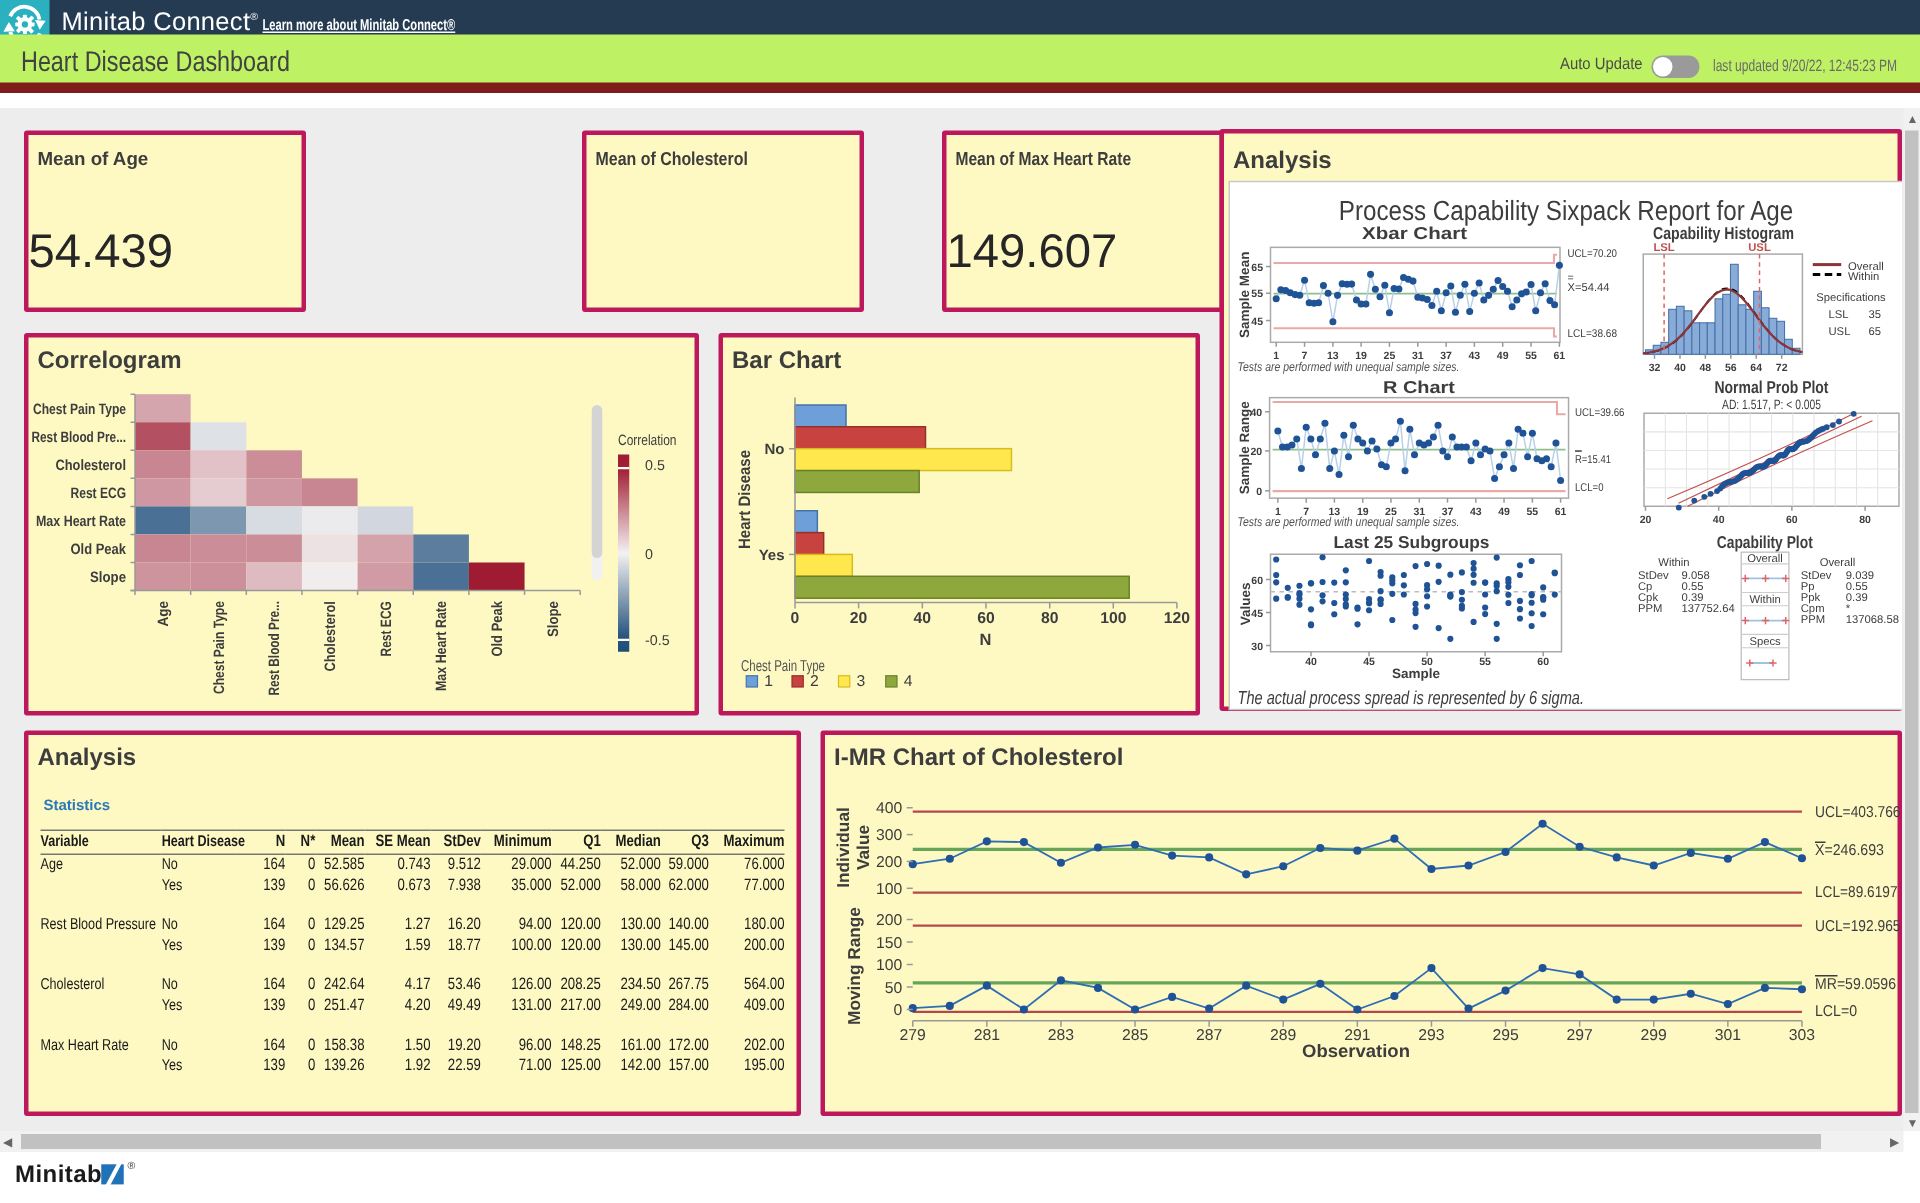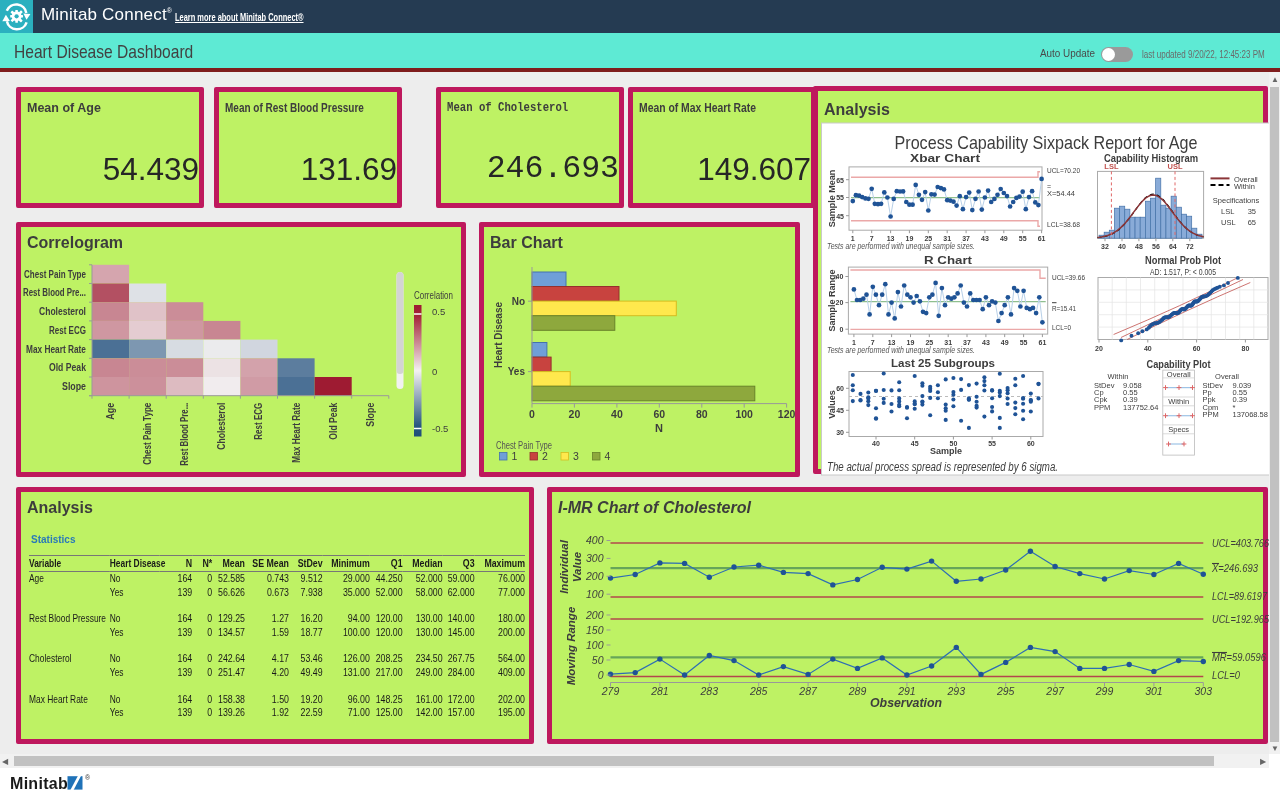--- a/index.html
+++ b/index.html
@@ -2,31 +2,31 @@
 <html><head><meta charset="utf-8">
 <style>
 * { margin:0; padding:0; box-sizing:border-box; }
 html,body { width:1280px; height:802px; overflow:hidden; }
 body { font-family:"Liberation Sans",sans-serif; background:#fff; position:relative; }
 .navbar { position:absolute; left:0; top:0; width:1280px; height:33px; background:#253b52; }
 .logo { position:absolute; left:0; top:0; width:33px; height:33px; background:#2bb0bf; }
 .brand { position:absolute; left:41px; top:5px; color:#fff; font-size:17px; font-weight:400; letter-spacing:0.2px; }
 .brand sup { font-size:7px; }
 .learn { position:absolute; left:175px; top:11px; color:#fff; font-size:10.5px; font-weight:bold; text-decoration:underline; transform:scaleX(0.71); transform-origin:left center; white-space:nowrap; }
-.titlebar { position:absolute; left:0; top:33px; width:1280px; height:39px; background:#5eead4; border-bottom:4px solid #7f1d1d; }
+.titlebar { position:absolute; left:0; top:23px; width:1280px; height:39px; background:#bef264; border-bottom:7px solid #7f1d1d; }
 .pagetitle { position:absolute; left:14px; top:8px; font-size:19px; color:#424242; transform:scaleX(0.82); transform-origin:left center; white-space:nowrap; }
 .autoupd { position:absolute; left:1040px; top:14px; font-size:11px; color:#4a4a4a; transform:scaleX(0.9); transform-origin:left center; white-space:nowrap; }
 .toggle { position:absolute; left:1101px; top:13.5px; width:32px; height:15px; background:#9a9a9a; border-radius:8px; }
 .knob { position:absolute; left:1px; top:1px; width:13px; height:13px; background:#fff; border-radius:50%; }
 .lastupd { position:absolute; left:1142px; top:15px; font-size:11px; color:#6a6a6a; transform:scaleX(0.73); transform-origin:left center; white-space:nowrap; }
 .content { position:absolute; left:0; top:72px; width:1280px; height:682px; background:#ededed; }
-.panel { position:absolute; background:#bef264; border:5px solid #be185d; border-radius:2px; }
+.panel { position:absolute; background:#fef9c3; border:3px solid #be185d; border-radius:2px; }
 .ptitle { position:absolute; left:6px; top:7px; font-size:16px; font-weight:bold; color:#3d3d3d; white-space:nowrap; }
 .kpi-t { position:absolute; left:6px; top:9px; font-size:12.5px; font-weight:600; color:#3d3d3d; white-space:nowrap; transform-origin:left center; }
-.kpi-v { position:absolute; left:0; right:0; top:59px; text-align:right; font-size:31.5px; color:#262626; }
+.kpi-v { position:absolute; left:0; right:0; top:59px; text-align:left; font-size:31.5px; color:#262626; }
 .vscroll { position:absolute; left:1269px; top:72px; width:11px; height:682px; background:#f1f1f1; }
 .vthumb { position:absolute; left:1270px; top:87px; width:9px; height:655px; background:#c1c1c1; }
 .hscroll { position:absolute; left:0px; top:754px; width:1269px; height:14px; background:#f1f1f1; }
 .hthumb { position:absolute; left:14px; top:756px; width:1200px; height:10px; background:#c1c1c1; }
 .footer { position:absolute; left:0; top:768px; width:1280px; height:24px; background:#fff; }
 .statwrap { position:absolute; left:8px; top:63px; transform:scaleX(0.8); transform-origin:left top; }
 .stats { border-collapse:collapse; font-size:11px; color:#1a1a1a; table-layout:fixed; width:620px; }
 .stats td, .stats th { text-align:right; white-space:nowrap; line-height:13.6px; padding:0; }
 .stats td.l, .stats th.l { text-align:left; font-size:10.5px; }
 .stats th { font-size:11px; }
@@ -65,27 +65,22 @@
   <div class="toggle">
       <div class="knob"></div>
     </div>
   <div class="lastupd">last updated 9/20/22, 12:45:23 PM</div>
 </div>
 <div class="content">
   <div class="panel" style="left:16px; top:15px; width:188px; height:121px;">
       <div class="kpi-t">Mean of Age</div>
       <div class="kpi-v">54.439</div>
     </div>
-  <div class="panel" style="left:214px; top:15px; width:188px; height:121px;">
-      <div class="kpi-t" style="transform:scaleX(0.8)">Mean of Rest Blood Pressure</div>
-      <div class="kpi-v">131.69</div>
-    </div>
-  <div class="panel" style="left:436px; top:15px; width:188px; height:121px;font-family:Liberation Mono, monospace;">
+  <div class="panel" style="left:388px; top:15px; width:188px; height:121px;">
       <div class="kpi-t" style="transform:scaleX(0.85)">Mean of Cholesterol</div>
-      <div class="kpi-v">246.693</div>
     </div>
   <div class="panel" style="left:628px; top:15px; width:188px; height:121px;">
       <div class="kpi-t" style="transform:scaleX(0.83)">Mean of Max Heart Rate</div>
       <div class="kpi-v">149.607</div>
     </div>
 
   <div class="panel" style="left:16px; top:150px; width:450px; height:255px;">
     <div class="ptitle">Correlogram</div>
     <svg width="448" height="253" viewBox="0 0 448 253" style="position:absolute;left:0;top:0">
         <defs>
@@ -925,21 +920,21 @@
               <td>125.00</td>
               <td>142.00</td>
               <td>157.00</td>
               <td>195.00</td>
             </tr>
           </tbody>
         </table>
       </div>
   </div>
 
-  <div class="panel" style="left:547px; top:415px; width:721px; height:257px;font-style:italic;">
+  <div class="panel" style="left:547px; top:415px; width:721px; height:257px;">
     <div class="ptitle">I-MR Chart of Cholesterol</div>
     <svg width="719" height="255" viewBox="0 0 719 255" style="position:absolute;left:0;top:0">
         <line x1="58.5" y1="51.0" x2="651.3" y2="51.0" stroke="#b2484d" stroke-width="1.5"></line>
         <line x1="58.5" y1="105.0" x2="651.3" y2="105.0" stroke="#b2484d" stroke-width="1.5"></line>
         <line x1="58.5" y1="76.2" x2="651.3" y2="76.2" stroke="#66a559" stroke-width="2.2"></line>
         <polyline points="58.5,86.1 83.2,82.5 107.9,70.9 132.6,71.4 157.3,85.2 182.0,75.0 206.7,73.2 231.4,80.4 256.1,81.6 280.8,92.9 305.5,87.5 330.2,75.3 354.9,77.1 379.6,69.1 404.3,89.3 429.0,87.0 453.7,78.0 478.4,59.2 503.1,74.5 527.8,81.6 552.5,87.0 577.2,78.6 601.9,82.5 626.6,71.4 651.3,82.2" fill="none" stroke="#2d6db5" stroke-width="1.2"></polyline>
         <circle cx="58.5" cy="86.1" r="2.7" fill="#1f5396"></circle>
         <circle cx="83.2" cy="82.5" r="2.7" fill="#1f5396"></circle>
         <circle cx="107.9" cy="70.9" r="2.7" fill="#1f5396"></circle>
         <circle cx="132.6" cy="71.4" r="2.7" fill="#1f5396"></circle>

